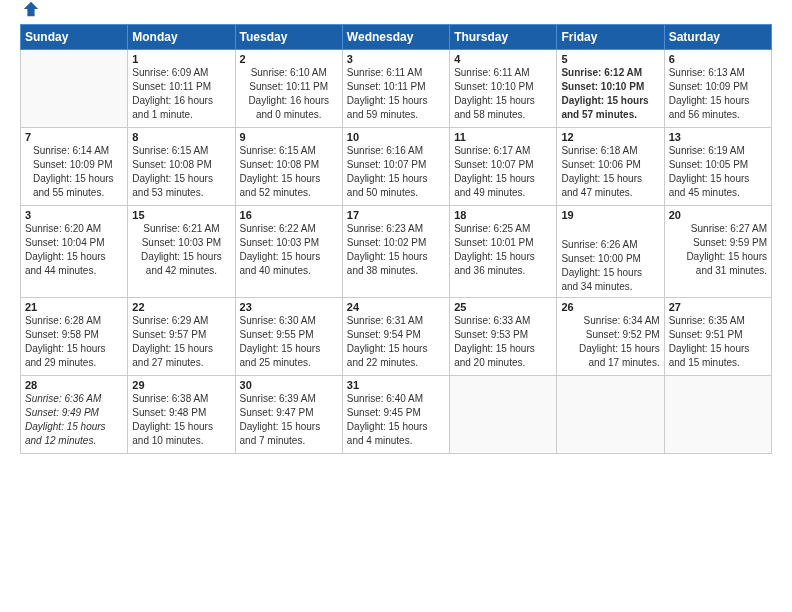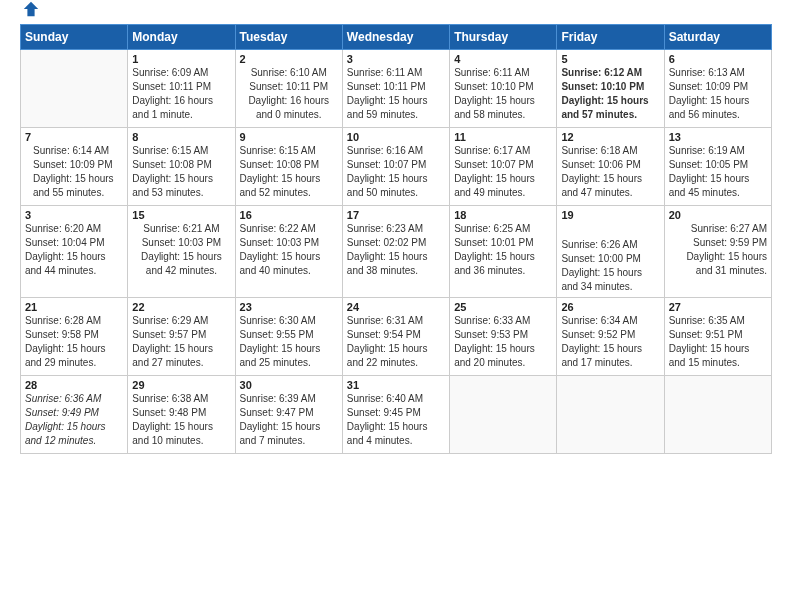--- a/index.html
+++ b/index.html
@@ -241,21 +241,21 @@
           <td>
             <span class="day-number">16</span>
             <div class="day-info" style="white-space: pre-line;">Sunrise: 6:22 AM
 Sunset: 10:03 PM
 Daylight: 15 hours
 and 40 minutes.</div>
           </td>
           <td>
             <span class="day-number">17</span>
             <div class="day-info" style="white-space: pre-line;">Sunrise: 6:23 AM
-Sunset: 02:02 PM
+Sunset: 10:02 PM
 Daylight: 15 hours
 and 38 minutes.</div>
           </td>
           <td>
             <span class="day-number">18</span>
             <div class="day-info" style="white-space: pre-line;">Sunrise: 6:25 AM
 Sunset: 10:01 PM
 Daylight: 15 hours
 and 36 minutes.</div>
           </td>
@@ -305,21 +305,21 @@
           </td>
           <td>
             <span class="day-number">25</span>
             <div class="day-info" style="white-space: pre-line;">Sunrise: 6:33 AM
 Sunset: 9:53 PM
 Daylight: 15 hours
 and 20 minutes.</div>
           </td>
           <td>
             <span class="day-number">26</span>
-            <div class="day-info" style="white-space: pre-line;">Sunrise: 6:34 AM
+            <div class="day-info" style="white-space: pre-line; text-align: right;">Sunrise: 6:34 AM
 Sunset: 9:52 PM
 Daylight: 15 hours
 and 17 minutes.</div>
           </td>
           <td>
             <span class="day-number">27</span>
             <div class="day-info" style="white-space: pre-line;">Sunrise: 6:35 AM
 Sunset: 9:51 PM
 Daylight: 15 hours
 and 15 minutes.</div>

